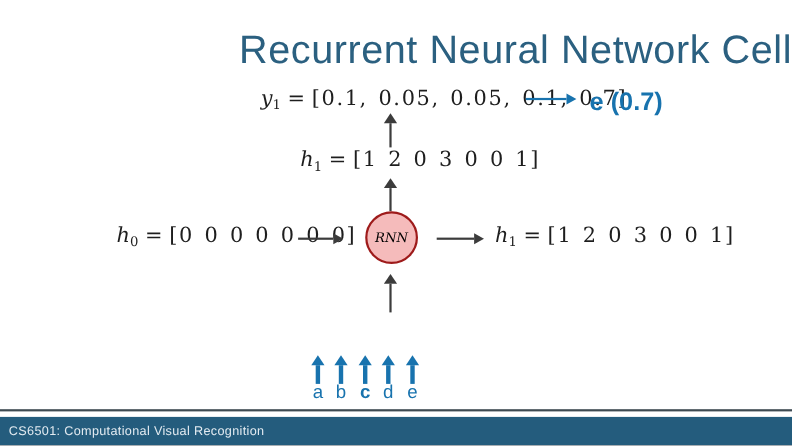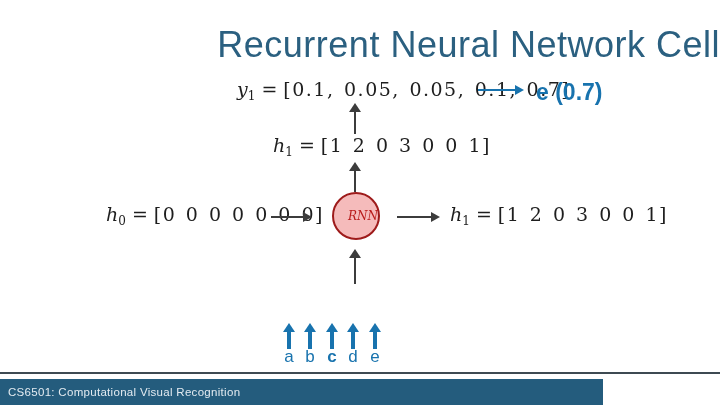--- a/index.html
+++ b/index.html
@@ -42,43 +42,43 @@
   }
   .varrow .shaft { width:2.6px; flex:1; background:var(--arrow-dark,#3C3C3C); }
   .varrow.blue .head { border-bottom-color:var(--accent-blue,#1873AE); }
   .varrow.blue .shaft { background:var(--accent-blue,#1873AE); width:3.4px; }
 
   .cell {
     position:absolute; left:332px; top:192px; width:44px; height:44px;
     border-radius:50%;
     background:var(--cell-fill,#F5BBBB);
     border:2.6px solid var(--cell-border,#9E1B1B);
-    display:flex; align-items:center; justify-content:flex-end;
+    display:flex; align-items:center; justify-content:center;
     font-family:"DejaVu Serif", serif; font-style:italic;
-    font-size:12px; color:#b91c1c;
+    font-size:12px; color:#000000;
   }
 
   .sample-label {
     position:absolute; left:536px; top:79px;
     font-size:23px; font-weight:bold; color:var(--accent-blue,#1873AE);
     white-space:nowrap;
   }
 
   .letter {
     position:absolute; transform:translateX(-50%);
     font-size:17px; color:var(--accent-blue,#1873AE);
   }
   .letter.hl { font-weight:bold; }
 
   .divider {
     position:absolute; left:0; top:372px; width:720px; height:1.6px;
     background:#3E4A52;
   }
   .footer {
-    position:absolute; left:0; top:379px; width:603px; height:26px;
+    position:absolute; left:0; top:379px; width:720px; height:26px;
     background:var(--footer-bg,#245C7D);
     text-align:right;
   }
   .footer span {
     position:absolute; left:8px; top:0; line-height:26px;
     font-size:11.5px; letter-spacing:0.3px;
     color:var(--footer-text,#E3EBF1);
   }
 </style>
 </head>

